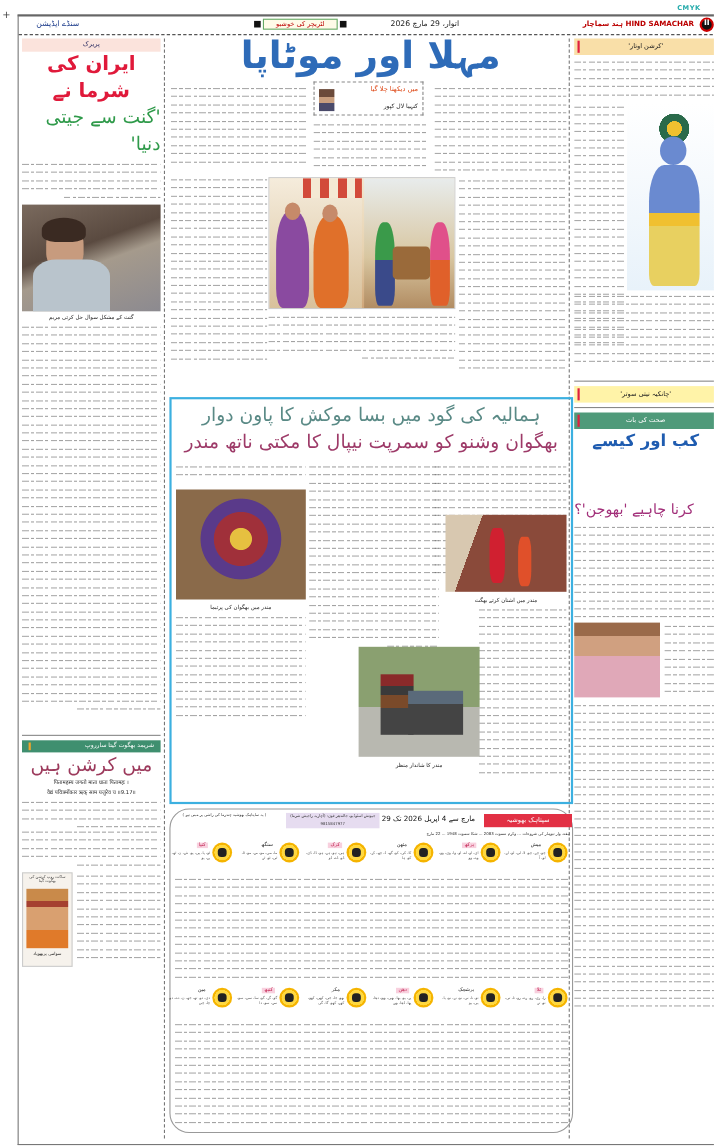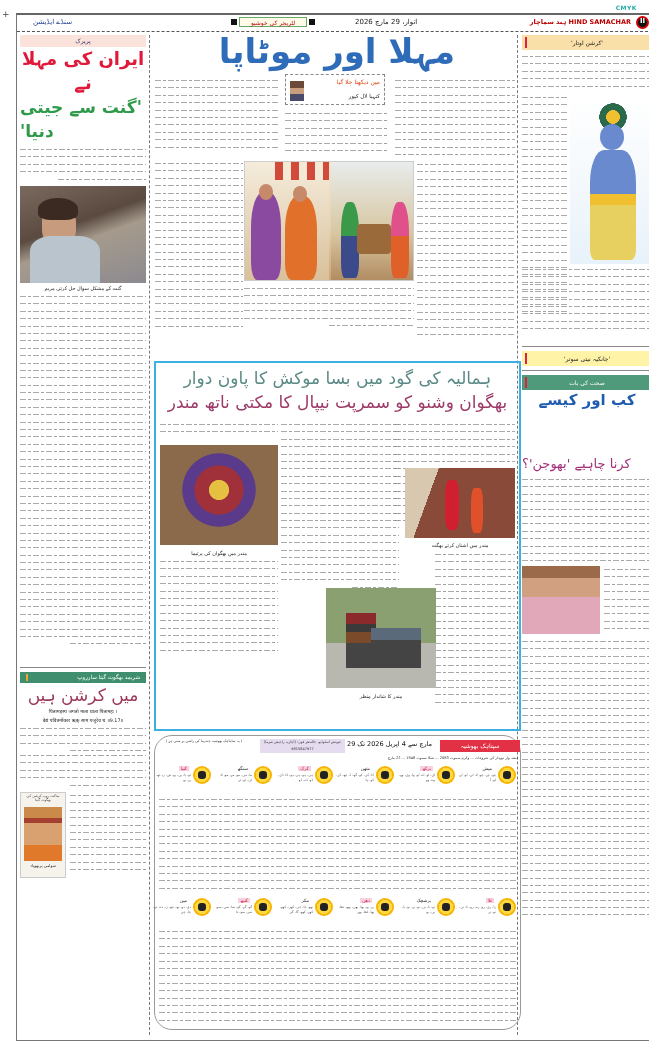--- a/index.html
+++ b/index.html
@@ -25,21 +25,21 @@
   .col-left { left: 3px; top: 20px; width: 126px; }
   .col-right { left: 505px; top: 20px; width: 130px; }
   .vline { position: absolute; top: 20px; width: 0; border-left: 1px dashed #777; }
 
   .text-block { font-size: 4.2px; line-height: 6.3px; color: #333; direction: rtl; text-align: justify; overflow: hidden; }
   .text-line { height: 6.3px; border-bottom: 0.5px solid transparent; background: repeating-linear-gradient(90deg, #666 0 6px, transparent 6px 8px, #555 8px 11px, transparent 11px 13px); background-size: 100% 1.4px; background-repeat: no-repeat; background-position: 0 3px; opacity: .55; margin-bottom: 1.1px; }
 
   
   .kicker-pink { background: #fbe3dc; color: #336; text-align: center; font-size: 6px; height: 12px; line-height: 12px; }
   .hl-red { color: #e0193a; font-size: 18px; font-weight: bold; text-align: center; line-height: 24px; direction: rtl; }
-  .hl-green { color: #2f9a4a; font-size: 17px; font-weight: bold; text-align: left; line-height: 24px; direction: rtl; }
+  .hl-green { color: #2f9a4a; font-size: 17px; font-weight: normal; text-align: right; line-height: 24px; direction: rtl; }
   .photo { position: relative; overflow: hidden; }
   .caption { font-size: 5px; text-align: center; color: #222; margin: 2px 0; direction: rtl; }
 
   .green-bar { background: #3f8f6f; color: #fff; font-size: 5.5px; height: 11px; line-height: 11px; padding: 0 6px; direction: rtl; position: relative; }
   .green-bar:after { content:""; position:absolute; left:6px; top:2px; width:2px; height:7px; background:#f2a52a; }
   .hl-purple { color: #7b3fa8; font-size: 17px; font-weight: bold; text-align: center; line-height: 24px; direction: rtl; }
   .hl-maroon { color: #9c3a5c; font-size: 17px; font-weight: normal; text-align: center; line-height: 24px; direction: rtl; }
   .sanskrit { font-size: 4.8px; text-align: center; line-height: 9px; color: #222; }
 
   
@@ -94,21 +94,21 @@
     <span class="date">اتوار، 29 مارچ 2026</span>
     <span class="brand"><span>ہند سماچار</span> <span>HIND SAMACHAR</span></span>
     <span class="logo"></span>
   </div>
 
   <div class="vline" style="left:132px;height:1000px;"></div>
   <div class="vline" style="left:500px;height:1000px;"></div>
 
   <div class="col col-left">
     <div class="kicker-pink">پریرک</div>
-    <div class="hl-red">ایران کی مہلا نے</div>
+    <div class="hl-red">ایران کی شرما نے</div>
     <div class="hl-green">'گنت سے جیتی دنیا'</div>
     <div class="text-block" style="height:38px;margin-top:3px;">
       <div class="text-line"></div>
         <div class="text-line"></div>
         <div class="text-line"></div>
         <div class="text-line"></div>
         <div class="text-line" style="width:70%;margin-left:auto;"></div>
     </div>
     <div class="photo" style="height:97px;margin-top:2px;background:linear-gradient(160deg,#7a6a5e 0%,#5a4a40 40%,#a59a8c 55%,#8c8a90 100%);">
       <div style="position:absolute;left:22px;top:20px;width:34px;height:40px;border-radius:40%;background:#c79b7e;"></div>

